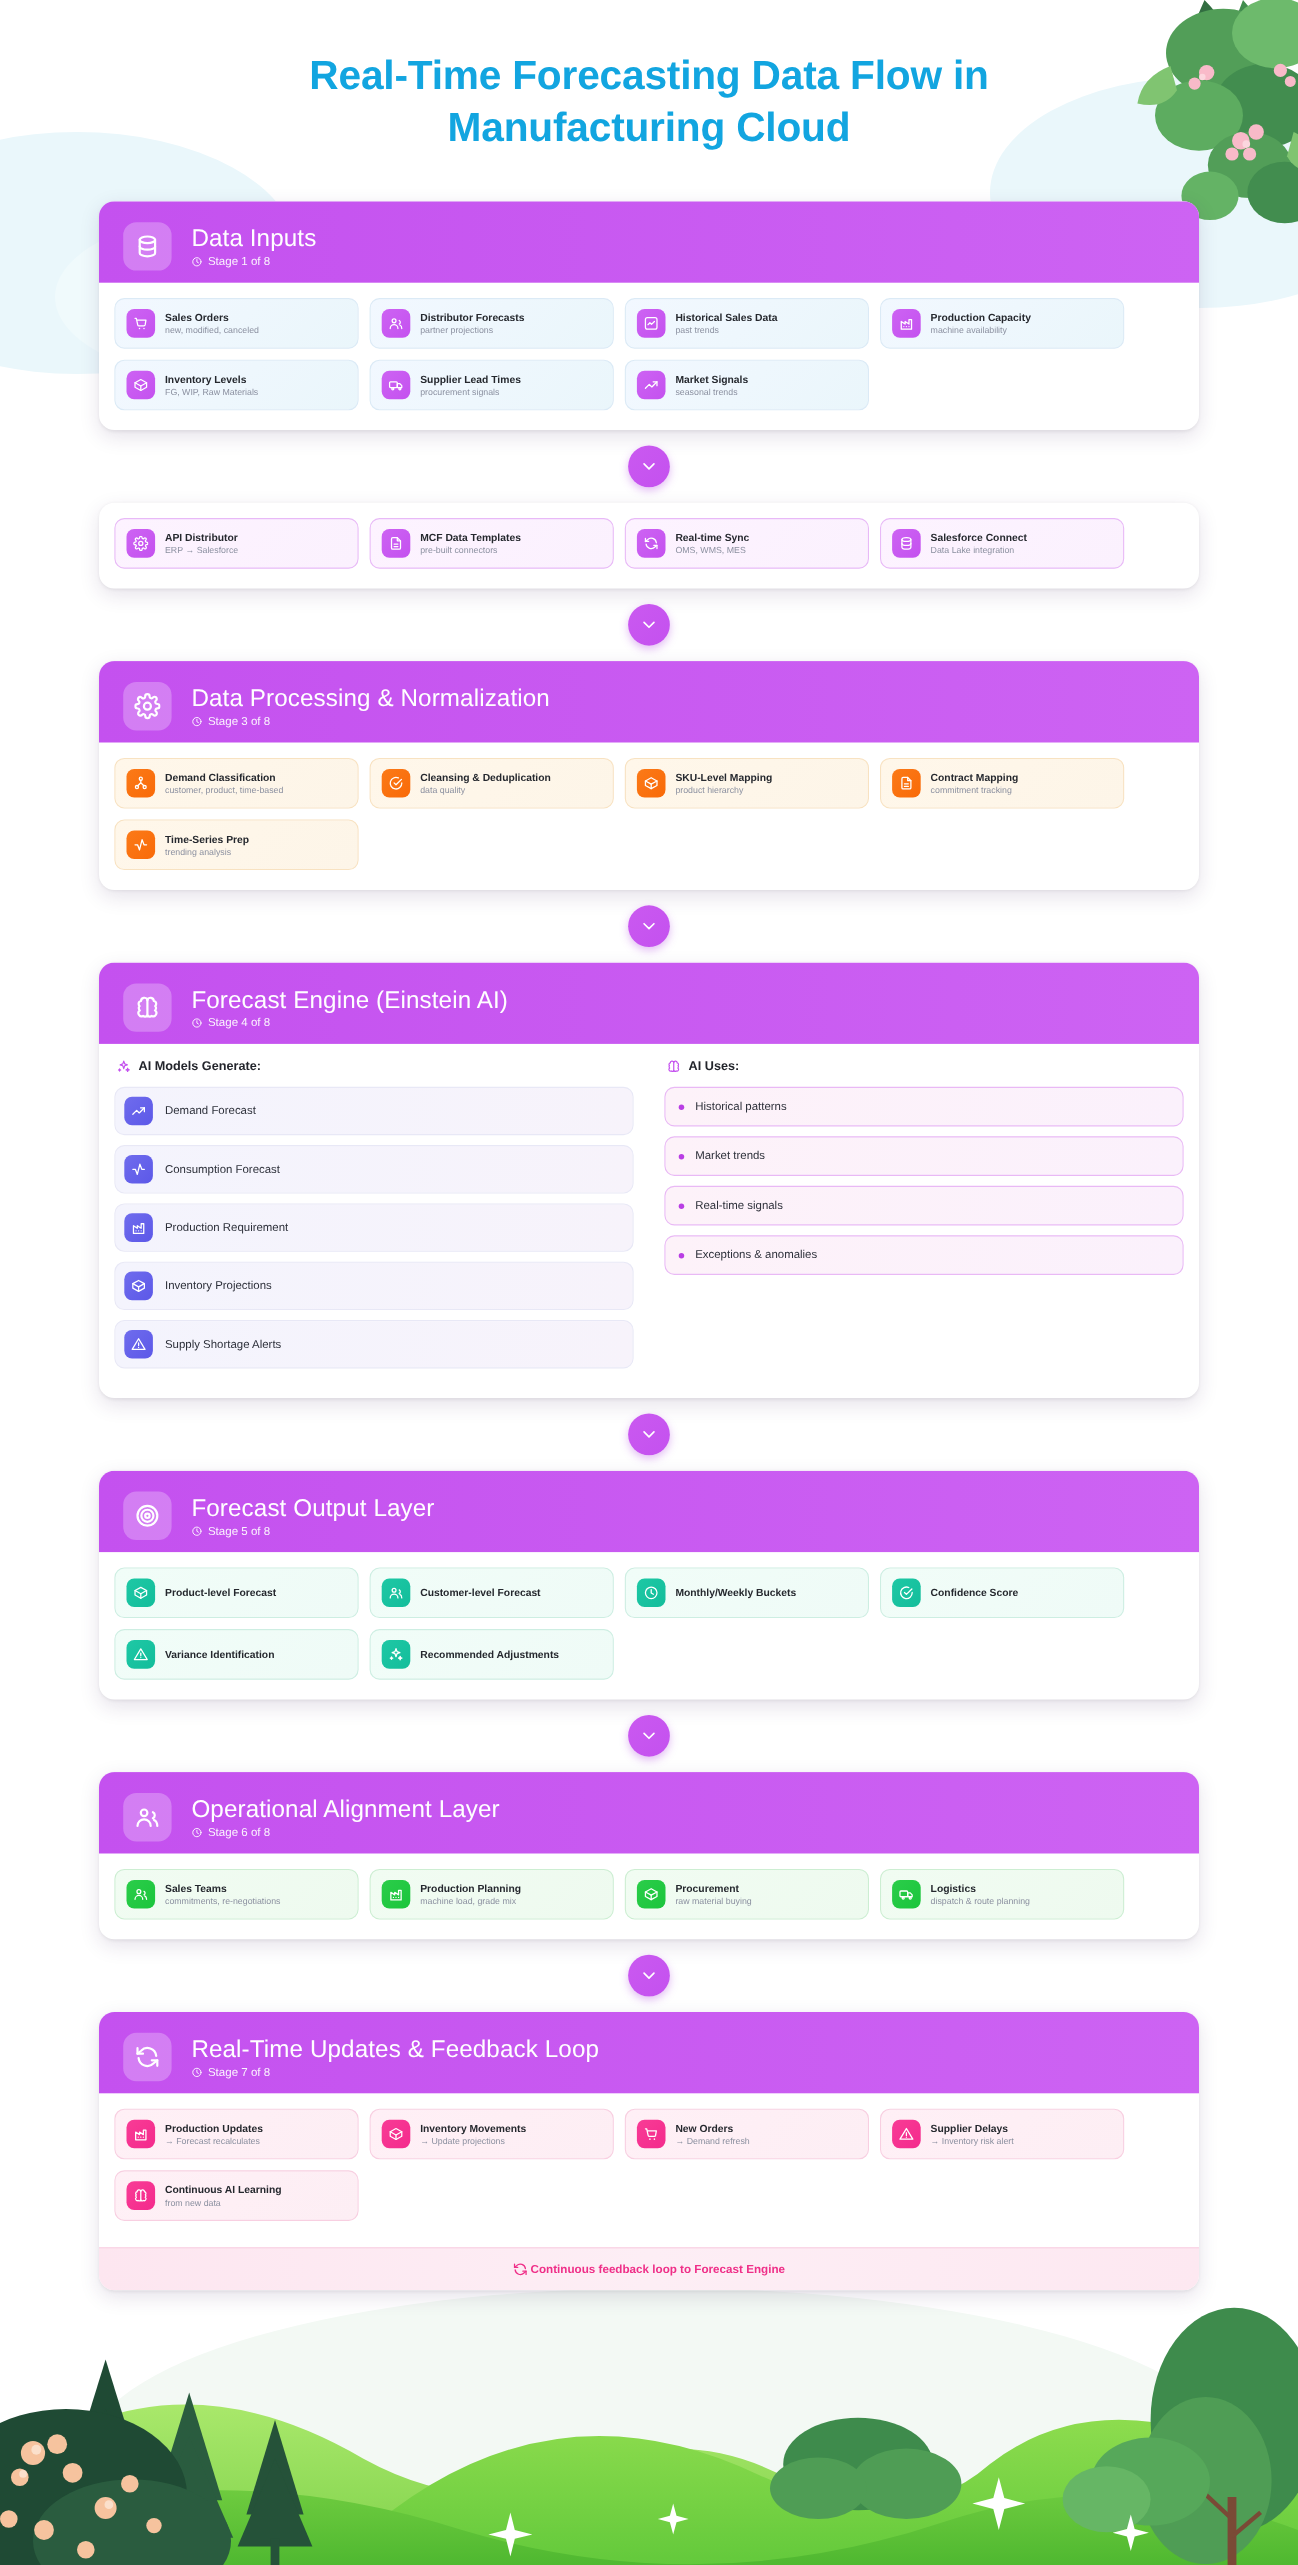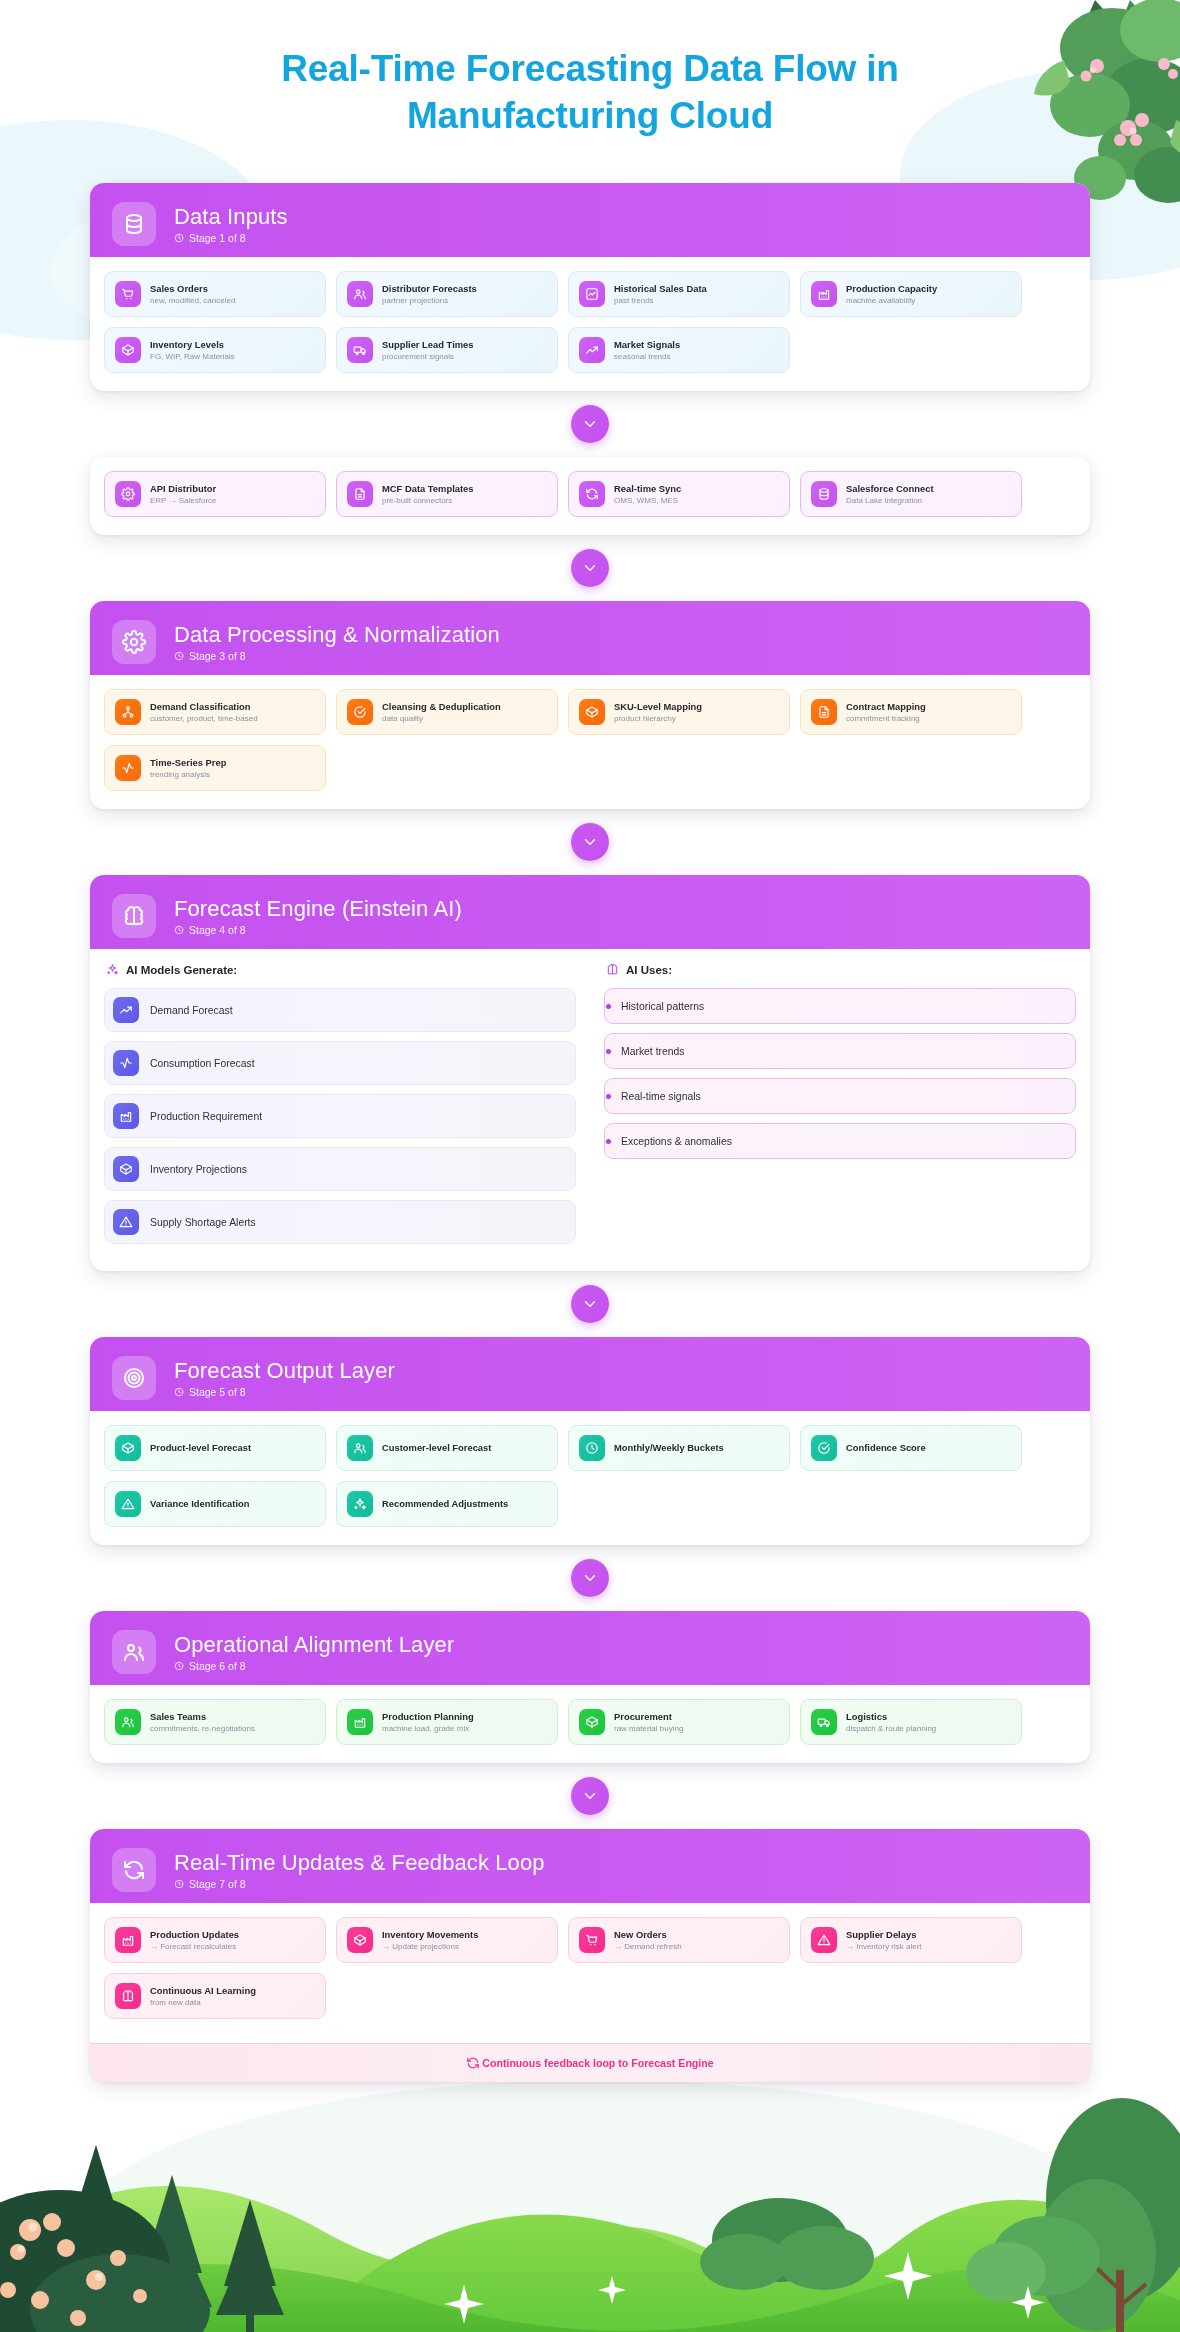--- a/index.html
+++ b/index.html
@@ -166,21 +166,21 @@
     display: flex; align-items: center; gap: 11px;
     margin-bottom: 9px;
     min-height: 38px;
   }
   .model-row .card-icon { background: linear-gradient(135deg,#6f6ced 0%, #5c58e8 100%); }
   .model-label { font-size: 10.4px; color: #2d303a; }
   .use-row {
     background: linear-gradient(90deg,#fdf2f9 0%, #fbf1fc 100%);
     border: 1px solid #e9b9f5;
     border-radius: 9px;
-    padding: 9px 1px;
+    padding: 9px 12px;
     display: flex; align-items: center; gap: 10px;
     margin-bottom: 9px;
     min-height: 36px;
   }
   .dot { width: 5px; height: 5px; border-radius: 50%; background: #b93ee4; flex: 0 0 auto; }
   .use-label { font-size: 10.4px; color: #2d303a; }
 
   
   .feedback-banner {
     margin: 6px 0 0 0;

